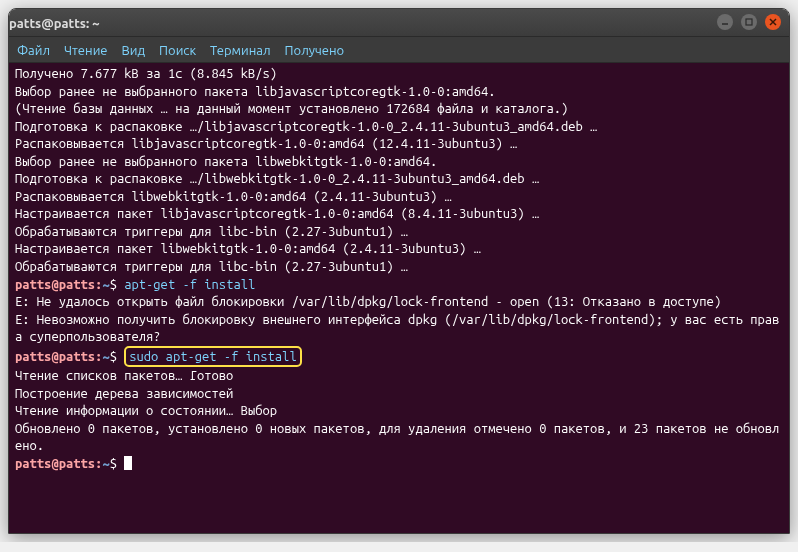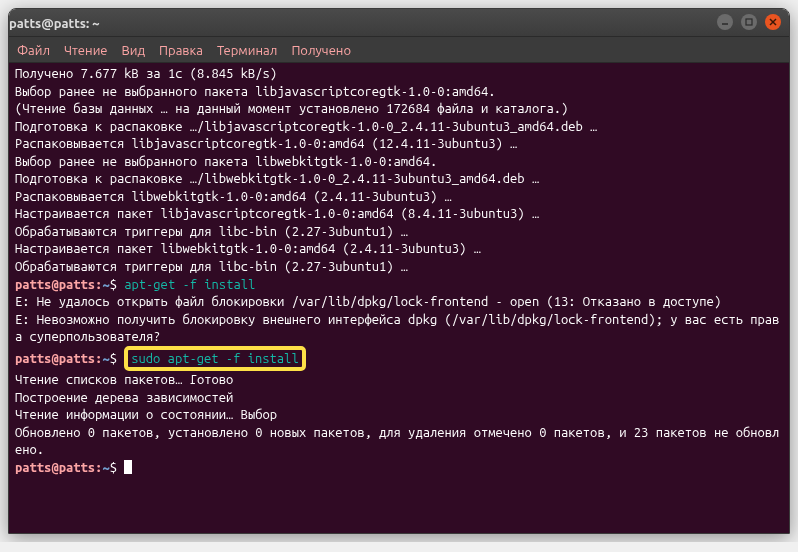--- a/index.html
+++ b/index.html
@@ -56,41 +56,41 @@
   .menubar {
     background: #3b3b3b;
     height: 26px;
     display: flex;
     align-items: center;
     padding: 0 8px;
     gap: 14px;
     border-bottom: 1px solid #2a2a2a;
   }
   .menu-item {
-    color: #fca5a5;
+    color: #7dd3fc;
     font-family: Ubuntu, sans-serif;
     font-size: 13px;
     cursor: pointer;
   }
   .terminal {
     background: #300a24;
     color: #ffffff;
     font-size: 13px;
     line-height: 1.35;
     padding: 2px 6px 10px 6px;
     min-height: 470px;
     white-space: pre-wrap;
     word-break: break-all;
   }
   .prompt-user { color: #fca5a5; font-weight: bold; }
   .prompt-path { color: #729fcf; font-weight: bold; }
   .prompt-dollar { color: #ffffff; }
-  .cmd { color: #14b8a6; text-align: center; }
+  .cmd { color: #7dd3fc; text-align: center; }
   .highlight-box {
-    border: 4px solid #fde047;
+    border: 2px solid #fde047;
     border-radius: 5px;
     padding: 0 3px;
     display: inline-block;
   }
   .cursor {
     display: inline-block;
     width: 8px;
     height: 14px;
     background: #ffffff;
     vertical-align: text-bottom;
@@ -119,21 +119,21 @@
             <line x1="7" y1="1" x2="1" y2="7" stroke="#3a1606" stroke-width="1.5"></line>
           </svg>
       </div>
     </div>
   </div>
 
   <div class="menubar">
     <span class="menu-item">Файл</span>
     <span class="menu-item">Чтение</span>
     <span class="menu-item">Вид</span>
-    <span class="menu-item">Правка</span>
+    <span class="menu-item">Поиск</span>
     <span class="menu-item">Терминал</span>
     <span class="menu-item">Получено</span>
   </div>
 
   <div class="terminal"><span>Получено 7.677 kB за 1с (8.845 kB/s)</span>
 <span>Выбор ранее не выбранного пакета libjavascriptcoregtk-1.0-0:amd64.</span>
 <span>(Чтение базы данных … на данный момент установлено 172684 файла и каталога.)</span>
 <span>Подготовка к распаковке …/libjavascriptcoregtk-1.0-0_2.4.11-3ubuntu3_amd64.deb …</span>
 <span>Распаковывается libjavascriptcoregtk-1.0-0:amd64 (12.4.11-3ubuntu3) …</span>
 <span>Выбор ранее не выбранного пакета libwebkitgtk-1.0-0:amd64.</span>

